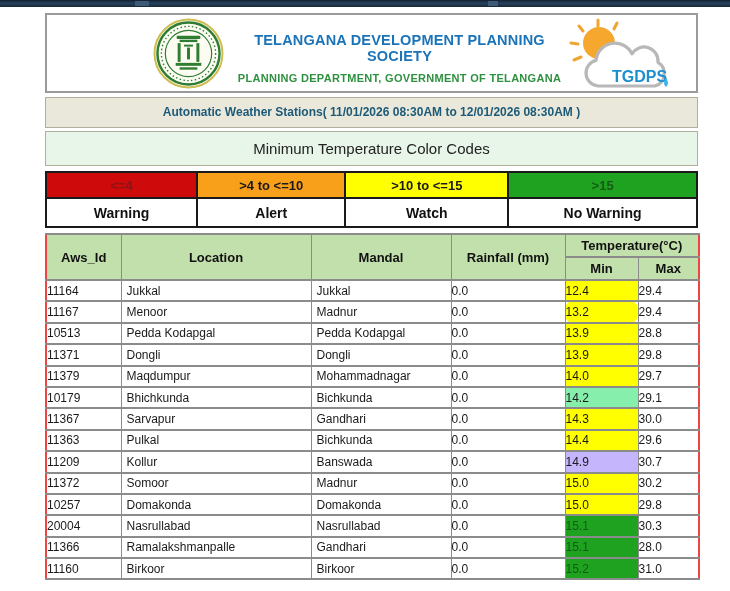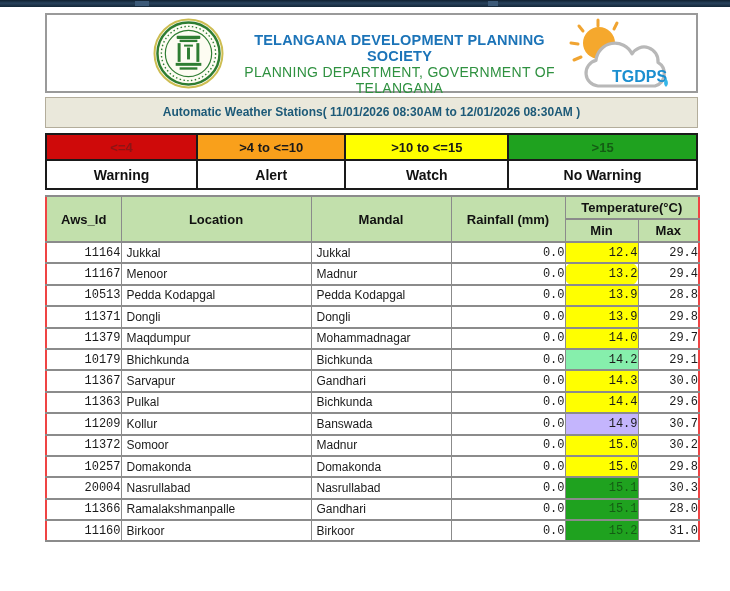--- a/index.html
+++ b/index.html
@@ -23,21 +23,21 @@
   .content { margin-left: 45px; width: 653px; }
 
   
   .header-box {
     margin-top: 6px; height: 80px; border: 2px solid #9a9a9a; background: #fff;
     position: relative;
   }
   .logo { position: absolute; left: 106px; top: 3px; width: 71px; height: 71px; }
   .titles { position: absolute; left: 185px; top: 17px; width: 335px; text-align: center; }
   .main-title { color: #1c74b8; font-weight: bold; font-size: 14.5px; letter-spacing: 0.2px; }
-  .sub-title { color: #2f9140; font-weight: normal; font-size: 14px; letter-spacing: 0.3px; }
+  .sub-title { color: #2f9140; font-weight: bold; font-size: 11px; margin-top: 8px; letter-spacing: 0.3px; }
   .brand { position: absolute; left: 518px; top: 1px; width: 112px; height: 78px; }
 
   
   .date-bar {
     margin-top: 4px; height: 31px; line-height: 29px;
     background: #eae8db; border: 1px solid #b3ad9b;
     text-align: center; color: #1d5a78; font-weight: bold; font-size: 12px;
   }
 
   
@@ -55,21 +55,21 @@
 
   
   table.aws { margin-top: 5px; width: 100%; border-collapse: collapse; table-layout: fixed; }
   table.aws th, table.aws td { border: 1px solid #8b8b8b; overflow: hidden; white-space: nowrap; }
   table.aws { border: 2px solid #ef4444; }
   table.aws th {
     background: #c2e0ac; color: #111; font-size: 13px; font-weight: bold;
     height: 23px; border-bottom-width: 2px; border-top-width: 2px;
   }
   table.aws td { height: 21.4px; font-size: 12px; color: #1a1a1a; background: #fff; border-bottom-width: 2px; }
-  td.c-id, td.c-rain, td.c-min, td.c-max { text-align: right; font-family: Liberation Mono, monospace; }
+  td.c-id, td.c-rain, td.c-min, td.c-max { text-align: left; }
   td.c-loc, td.c-man { text-align: left; padding-left: 5px; }
   col.w-id { width: 75px; } col.w-loc { width: 190px; } col.w-man { width: 140px; }
   col.w-rain { width: 114px; } col.w-min { width: 73px; } col.w-max { width: 61px; }
 </style>
 </head>
 <body>
 
 <div class="page">
 
   <div class="topbar">
@@ -116,20 +116,21 @@
           <circle cx="34" cy="27" r="16" fill="#f5a82d"></circle>
           <path d="M33,70 a13,13 0 0,1 -2,-25.6 a19,19 0 0,1 36,-6.5 a14,14 0 0,1 26,8.5 a13,13 0 0,1 -3,23.6 z" fill="#ffffff" stroke="#b8b8b8" stroke-width="3.2" stroke-linejoin="round"></path>
           <text x="47" y="66" fill="#1b8fd0" font-size="16" font-weight="bold" font-family="Liberation Sans, sans-serif">TGDPS</text>
           <path d="M101,62 q4,6 0,9 q-4,-3 0,-9 z" fill="#35b6e8"></path>
         </svg>
       </div>
     </div>
 
     <div class="date-bar">Automatic Weather Stations( 11/01/2026 08:30AM to 12/01/2026 08:30AM )</div>
 
+    <div class="legend-title">Minimum Temperature Color Codes</div>
 
     <table class="legend">
       <colgroup>
           <col class="c1">
           <col class="c2">
           <col class="c3">
           <col class="c4">
         </colgroup>
       <tbody>
           <tr>

